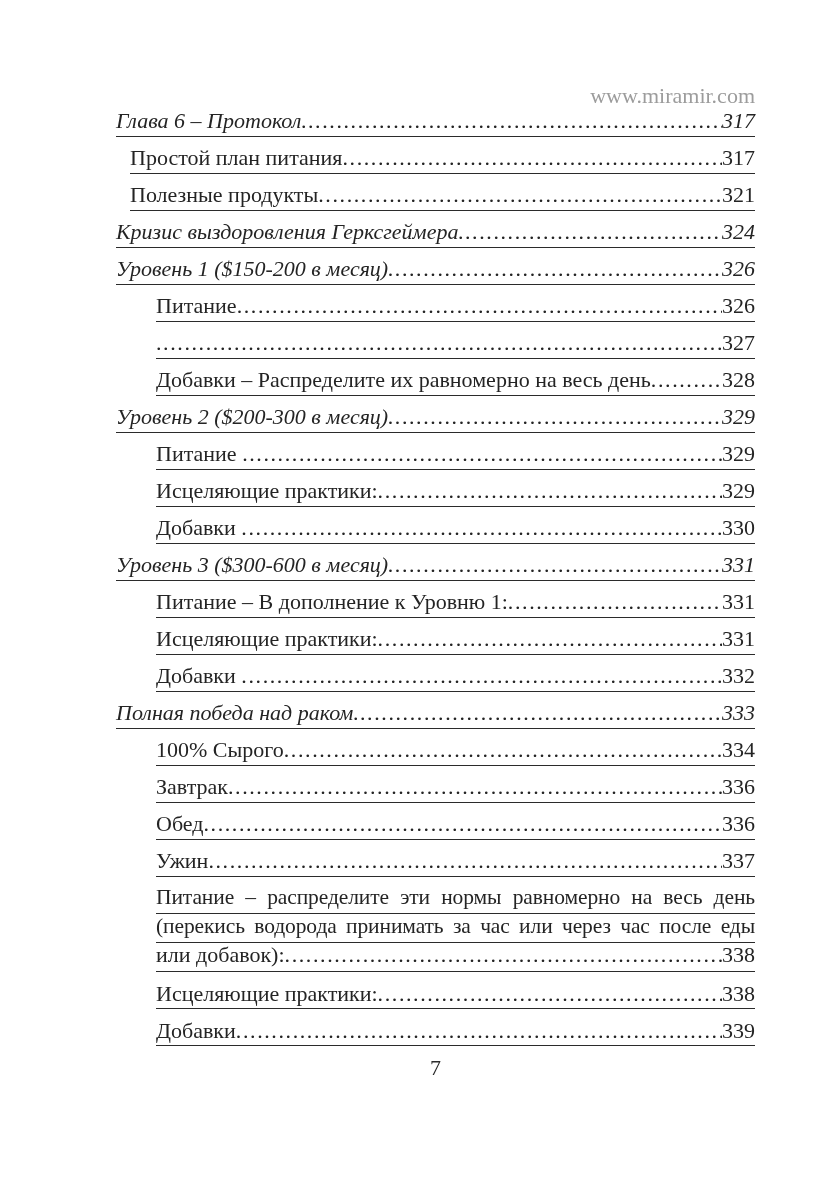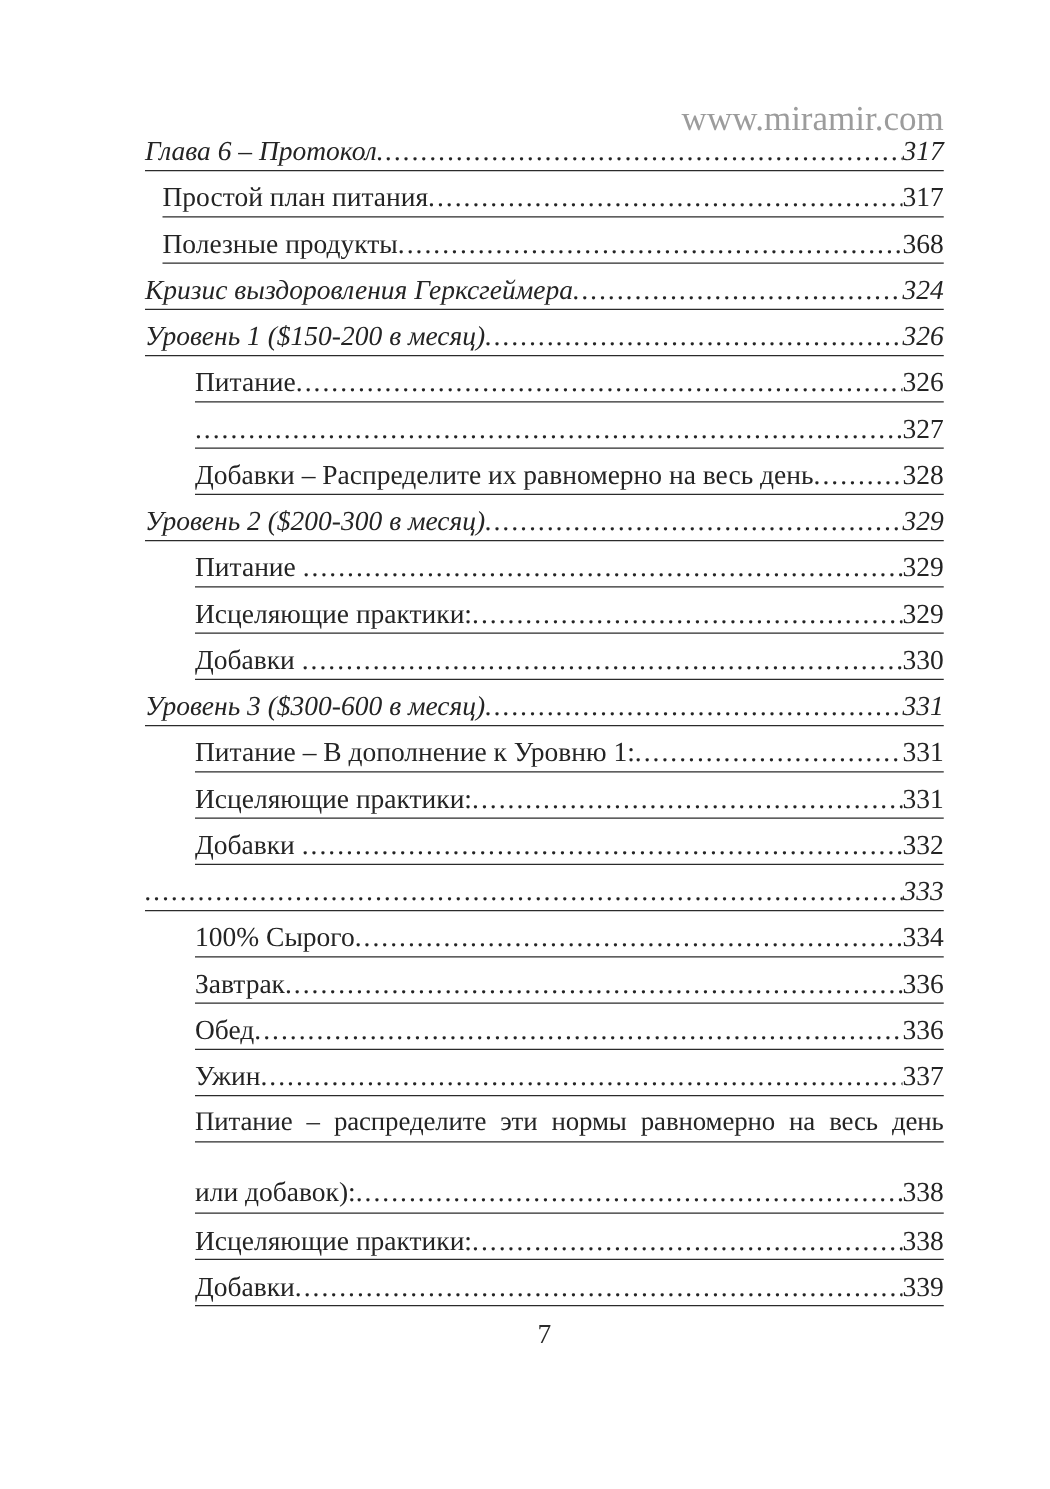--- a/index.html
+++ b/index.html
@@ -7,21 +7,21 @@
   body {
     width: 840px;
     height: 1191px;
     font-family: "Liberation Serif", "DejaVu Serif", serif;
     color: #242424;
     overflow: hidden;
   }
   .page-header {
     margin: 84px 85px 0 116px;
     text-align: right;
-    font-size: 28px;
+    font-size: 22px;
     line-height: 24px;
     color: #9c9c9c;
   }
   .toc {
     margin: 0 85px 0 116px;
   }
   .entry {
     display: flex;
     align-items: baseline;
     font-size: 22px;
@@ -57,21 +57,20 @@
   .ml.j {
     text-align: justify;
     text-align-last: justify;
     font-size: 21.5px;
     letter-spacing: -0.1px;
   }
   .ml.last {
     display: flex;
     align-items: flex-start;
     line-height: 24px;
-    margin-top: 28px;
   }
   .ml.last .t { flex: 0 0 auto; white-space: pre; }
   .page-footer {
     margin: 6px 85px 0 116px;
     text-align: center;
     font-size: 22px;
     line-height: 26px;
     color: #2b2b2b;
   }
 </style>
@@ -92,21 +91,21 @@
 
   <div class="entry lvl1">
     <span class="t">Простой план питания</span>
     <span class="dots">....................................................................................................................................................................................</span>
     <span class="pg">317</span>
   </div>
 
   <div class="entry lvl1">
     <span class="t">Полезные продукты</span>
     <span class="dots">....................................................................................................................................................................................</span>
-    <span class="pg">368</span>
+    <span class="pg">321</span>
   </div>
 
   <div class="entry lvl0">
     <span class="t">Кризис выздоровления Герксгеймера</span>
     <span class="dots">....................................................................................................................................................................................</span>
     <span class="pg">324</span>
   </div>
 
   <div class="entry lvl0">
     <span class="t">Уровень 1 ($150-200 в месяц)</span>
@@ -173,20 +172,21 @@
     <span class="pg">331</span>
   </div>
 
   <div class="entry lvl2">
     <span class="t">Добавки </span>
     <span class="dots">....................................................................................................................................................................................</span>
     <span class="pg">332</span>
   </div>
 
   <div class="entry lvl0">
+    <span class="t">Полная победа над раком</span>
     <span class="dots">....................................................................................................................................................................................</span>
     <span class="pg">333</span>
   </div>
 
   <div class="entry lvl2">
     <span class="t">100% Сырого</span>
     <span class="dots">....................................................................................................................................................................................</span>
     <span class="pg">334</span>
   </div>
 
@@ -203,20 +203,21 @@
   </div>
 
   <div class="entry lvl2">
     <span class="t">Ужин</span>
     <span class="dots">....................................................................................................................................................................................</span>
     <span class="pg">337</span>
   </div>
 
   <div class="entry-multi">
     <div class="ml j">Питание – распределите эти нормы равномерно на весь день</div>
+    <div class="ml j">(перекись водорода принимать за час или через час после еды</div>
     <div class="ml last">
       <span class="t">или добавок):</span>
       <span class="dots">....................................................................................................................................................................................</span>
       <span class="pg">338</span>
     </div>
   </div>
 
   <div class="entry lvl2">
     <span class="t">Исцеляющие практики:</span>
     <span class="dots">....................................................................................................................................................................................</span>

